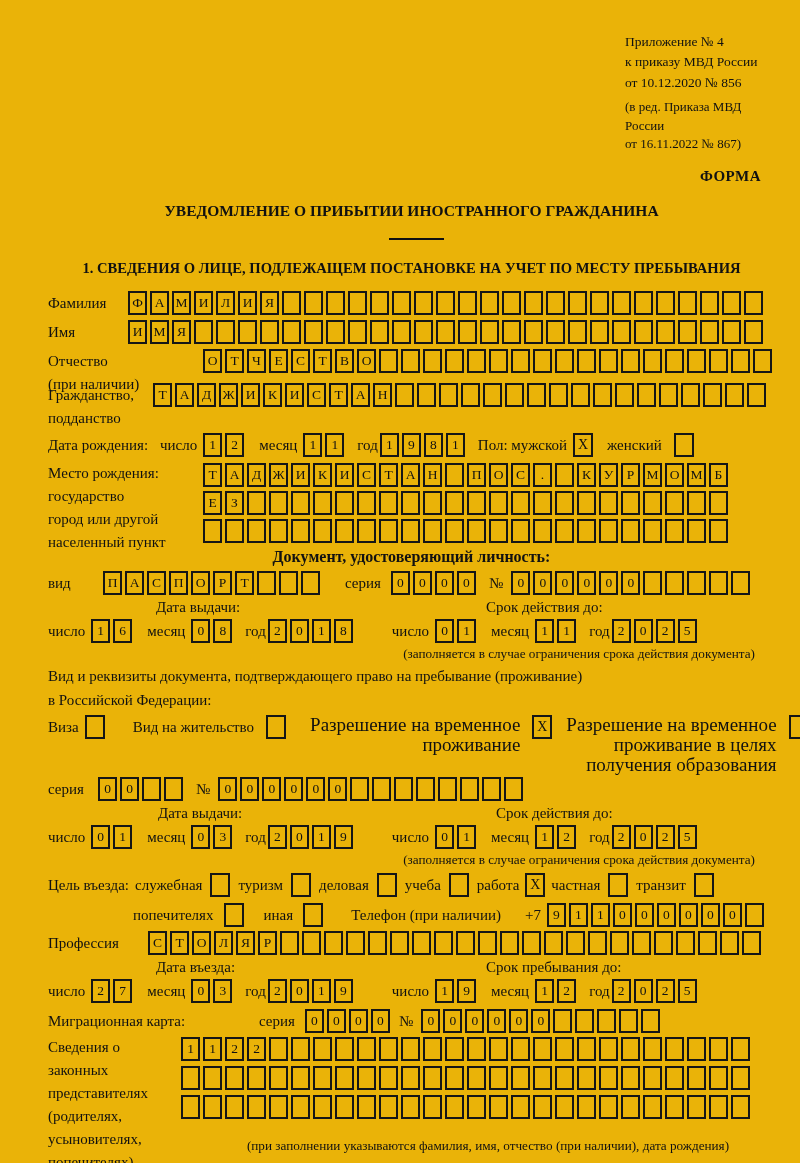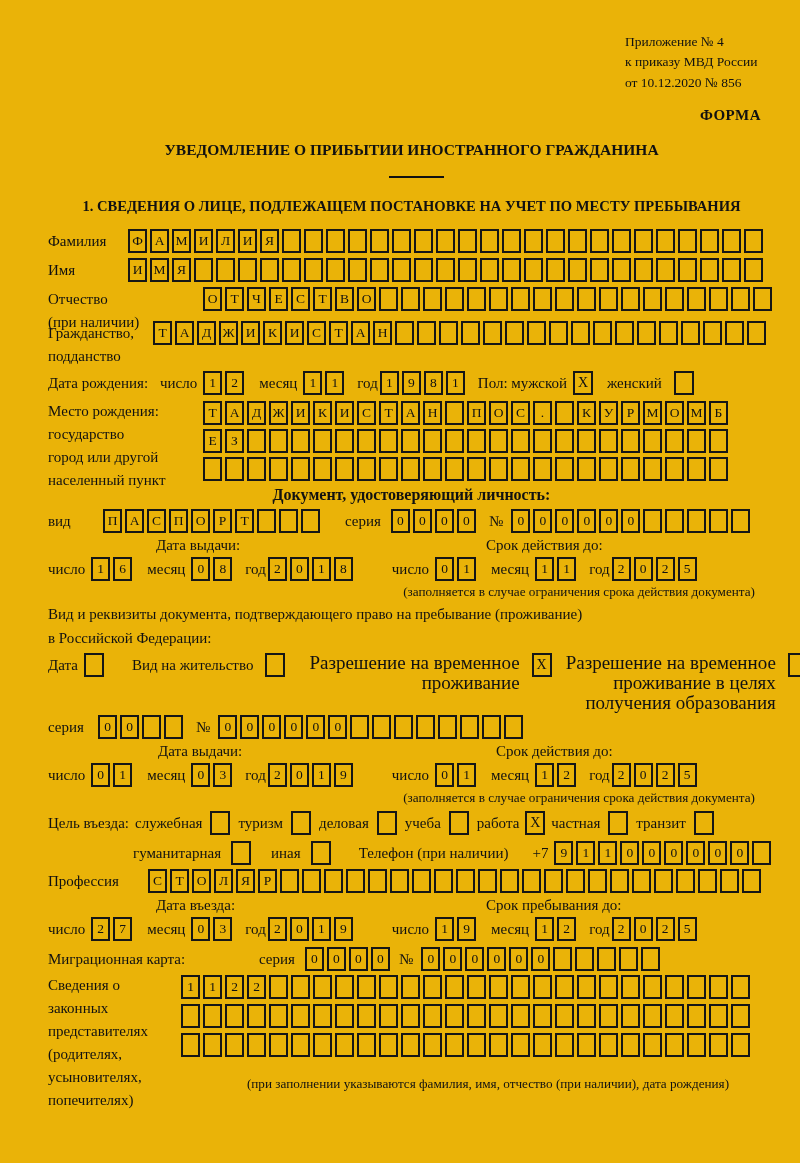--- a/index.html
+++ b/index.html
@@ -62,20 +62,24 @@
 </style>
 </head>
 <body>
 
 <div class="page">
 
   <div class="annex">
     <div>Приложение № 4</div>
     <div>к приказу МВД России</div>
     <div>от 10.12.2020 № 856</div>
+    <div class="amend">
+      <div>(в ред. Приказа МВД России</div>
+      <div>от 16.11.2022 № 867)</div>
+    </div>
   </div>
 
   <div class="forma">ФОРМА</div>
 
   <div class="title">
     <div>УВЕДОМЛЕНИЕ О ПРИБЫТИИ ИНОСТРАННОГО ГРАЖДАНИНА</div>
     <div>
       <span class="blank"></span>
     </div>
   </div>
@@ -420,21 +424,21 @@
           <span class="cell">5</span>
         </div>
     </div>
   </div>
   <div class="note">(заполняется в случае ограничения срока действия документа)</div>
 
   <div class="txt">Вид и реквизиты документа, подтверждающего право на пребывание (проживание)</div>
   <div class="txt">в Российской Федерации:</div>
 
   <div class="frow opt-row">
-    <span class="lbl">Дата</span>
+    <span class="lbl">Виза</span>
     <span class="checkbox ml6"></span>
     <span class="lbl ml28">Вид на жительство</span>
     <span class="checkbox ml12"></span>
     <span class="optlabel ml24">
       <div>Разрешение на временное</div>
       <div>проживание</div>
     </span>
     <span class="checkbox ml12">X</span>
     <span class="optlabel ml14">
       <div>Разрешение на временное</div>
@@ -529,21 +533,21 @@
     <span class="checkbox ml8"></span>
     <span class="lbl ml8">работа</span>
     <span class="checkbox ml6">X</span>
     <span class="lbl ml6">частная</span>
     <span class="checkbox ml8"></span>
     <span class="lbl ml8">транзит</span>
     <span class="checkbox ml8"></span>
   </div>
 
   <div class="frow mt6" style="margin-left:85px">
-    <span class="lbl">гуманитарная</span>
+    <span class="lbl">попечителях</span>
     <span class="checkbox ml10"></span>
     <span class="lbl ml20">иная</span>
     <span class="checkbox ml10"></span>
     <span class="lbl ml28">Телефон (при наличии)</span>
     <span class="lbl ml24">+7</span>
     <div class="cells ml6">
         <span class="cell">9</span>
         <span class="cell">1</span>
         <span class="cell">1</span>
         <span class="cell">0</span>

